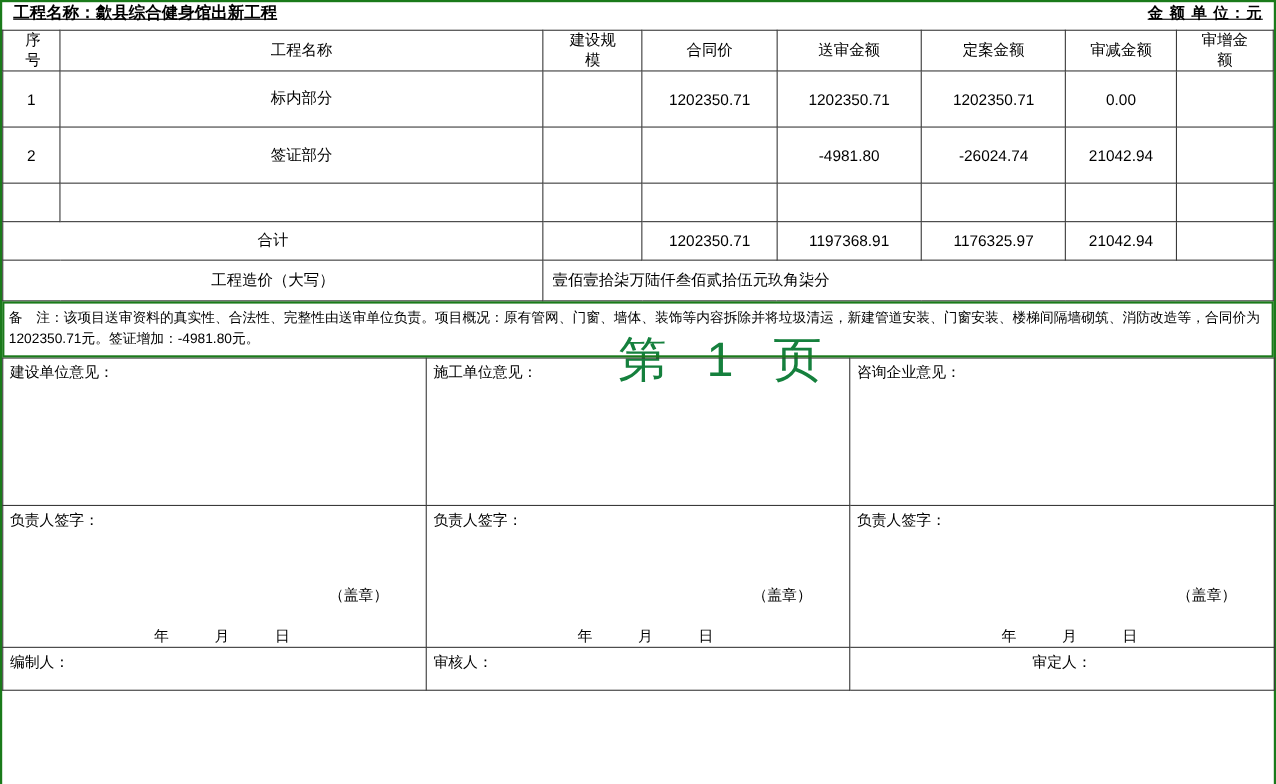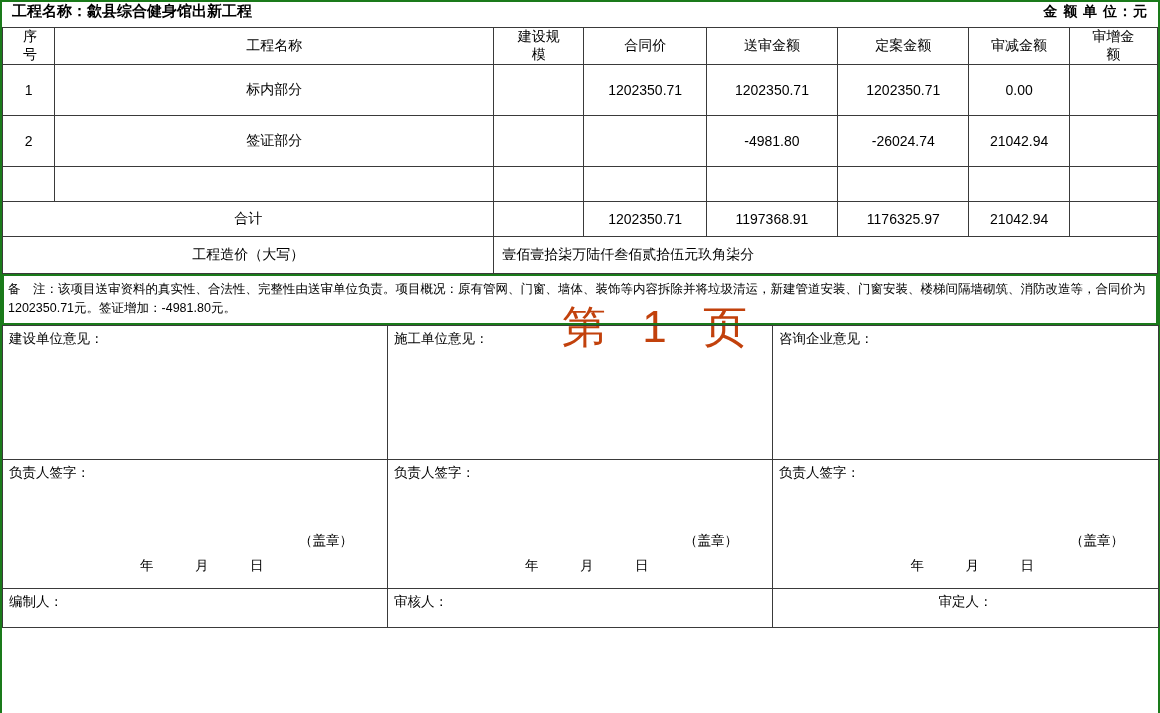--- a/index.html
+++ b/index.html
@@ -36,20 +36,21 @@
     letter-spacing: 10px;
     font-family: "DejaVu Sans", "Liberation Sans", sans-serif;
   }
   .subhead {
     display: flex;
     align-items: flex-end;
     justify-content: space-between;
     padding: 0 10px 6px 10px;
     font-size: 15px;
     font-weight: bold;
+    text-decoration: underline;
   }
   .subhead .unit {
     font-weight: bold;
     font-size: 14px;
     letter-spacing: 1px;
   }
   table.main {
     border-collapse: collapse;
     width: 1156px;
     table-layout: fixed;
@@ -103,33 +104,33 @@
   .resp-cell { height: 120px; position: relative; }
   .seal {
     position: absolute;
     right: 34px;
     bottom: 38px;
     font-size: 13.5px;
   }
   .ymd {
     position: absolute;
     left: 50%;
-    bottom: 13px;
+    bottom: 0;
     transform: translateX(-40%);
     font-size: 13.5px;
     letter-spacing: 14px;
     white-space: nowrap;
   }
   .foot-cell { height: 30px; }
   .watermark {
     position: absolute;
     left: 560px;
     top: 296px;
     font-size: 44px;
-    color: #c2410c;
+    color: #15803d;
     letter-spacing: 12px;
     font-weight: normal;
     pointer-events: none;
     z-index: 0;
   }
   .layer { position: relative; z-index: 1; }
 </style>
 </head>
 <body>
 

